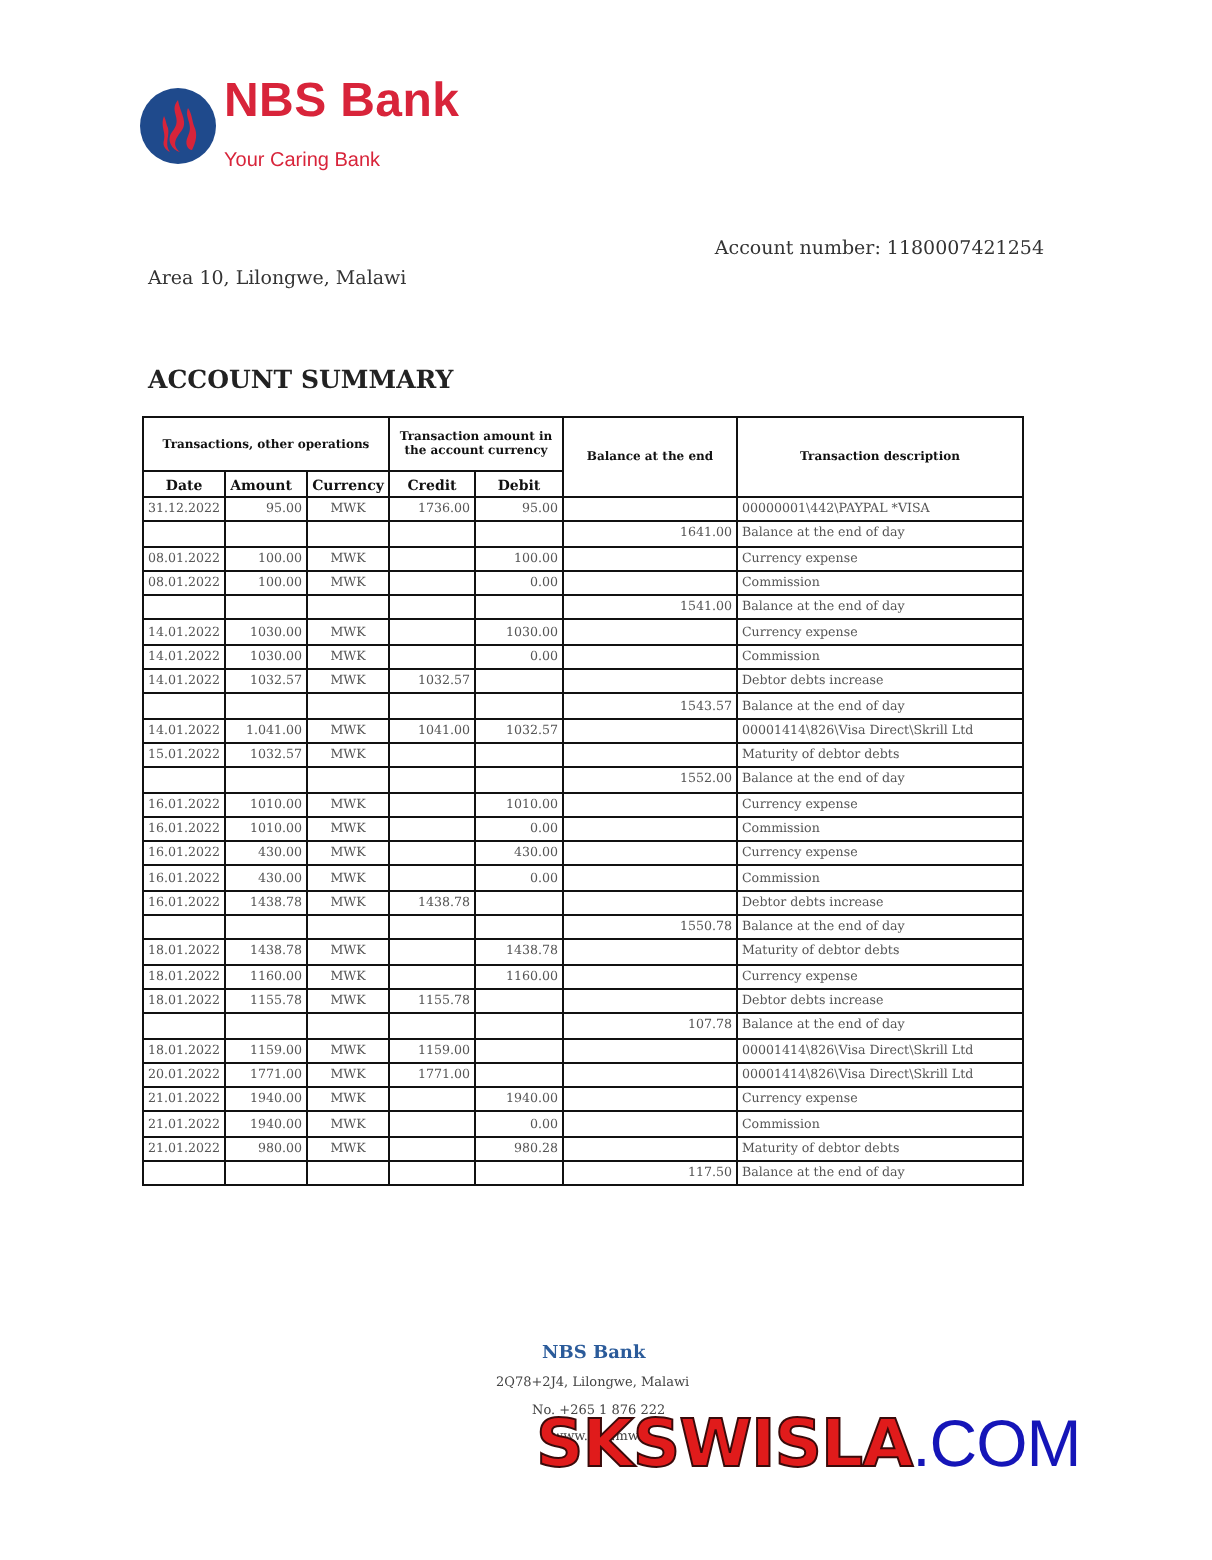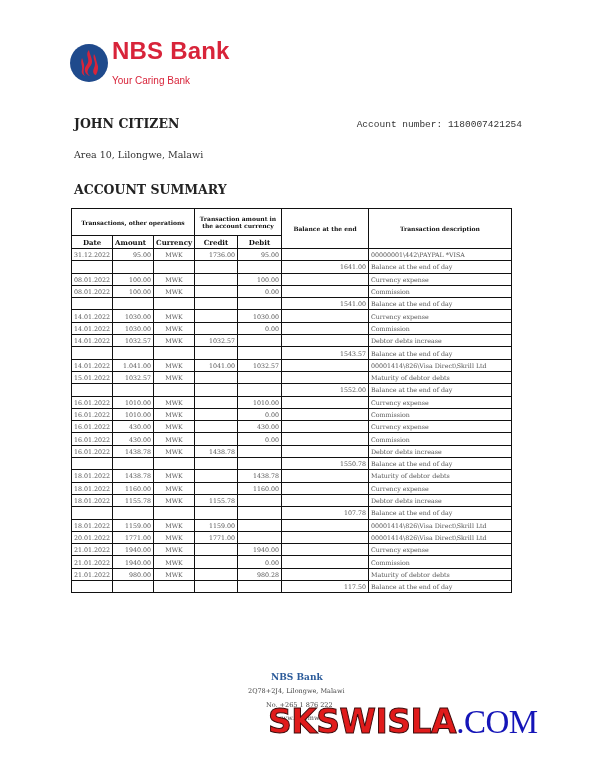--- a/index.html
+++ b/index.html
@@ -8,21 +8,21 @@
     .logo-mark { width: 38px; height: 38px; border-radius: 50%; background: #1f4a8c; position: relative; overflow: hidden; }
     .logo-mark svg { position: absolute; left: 0; top: 0; }
     .logo-text { margin-left: 4px; line-height: 1; }
     .logo-name { font-family: "Liberation Sans", sans-serif; font-weight: bold; font-size: 24px; color: #d8243a; letter-spacing: 0.2px; }
     .logo-tag { font-family: "Liberation Sans", sans-serif; font-size: 10px; color: #d8243a; margin-top: 13px; }
 
     .customer { position: absolute; left: 74px; top: 116px; }
     .customer-name { font-family: "DejaVu Serif", serif; font-weight: bold; font-size: 12.5px; color: #222; }
     .customer-address { font-size: 9.5px; color: #333; margin-top: 18px; }
 
-    .acct { position: absolute; right: 84px; top: 118px; text-align: right; font-size: 9.5px; color: #333; line-height: 13.3px; font-family: Liberation Mono, monospace; }
+    .acct { position: absolute; right: 84px; top: 118px; text-align: right; font-size: 9.5px; color: #333; line-height: 13.3px; }
 
     .summary-title { position: absolute; left: 74px; top: 182px; font-weight: bold; font-size: 12.5px; color: #222; }
 
     table.stmt { position: absolute; left: 71px; top: 208px; border-collapse: collapse; font-family: "DejaVu Serif", serif; }
     table.stmt td, table.stmt th { border: 1.6px solid #111; padding: 0 2px; height: 11.3px; font-size: 6.3px; color: #555; white-space: nowrap; overflow: hidden; }
     table.stmt th { color: #111; font-weight: bold; font-size: 6px; text-align: center; }
     table.stmt th.hdr2 { font-size: 7px; height: 12px; }
     table.stmt th.big { height: 26px; }
     .c-date { width: 36px; margin-top: 28px; }
     .c-amt { width: 36px; text-align: right; }
@@ -33,41 +33,40 @@
     .c-desc { width: 138px; text-align: left; }
 
     .footer { position: absolute; left: 0; width: 606px; top: 670px; text-align: center; }
     .footer-bank { font-weight: bold; font-size: 9px; color: #2b5b9a; position: absolute; left: 271px; top: 2px; }
     .footer-addr { font-size: 6.5px; color: #444; position: absolute; left: 248px; top: 17px; }
     .footer-phone { font-size: 6.5px; color: #444; position: absolute; left: 266px; top: 31px; }
     .footer-web { font-size: 6.5px; color: #444; position: absolute; left: 276px; top: 44px; }
 
     .watermark { position: absolute; left: 268px; top: 702px; display: flex; align-items: baseline; }
     .wm-red { font-family: "DejaVu Sans", sans-serif; font-weight: bold; font-size: 33px; color: #e01b1b; -webkit-text-stroke: 1px #3a0a0a; letter-spacing: -0.5px; }
-    .wm-blue { font-family: Liberation Serif, serif; font-size: 33px; color: #1515b8; letter-spacing: -0.5px; }
+    .wm-blue { font-family: Liberation Sans, sans-serif; font-size: 33px; color: #1515b8; letter-spacing: -0.5px; }
   </style>
 </head>
 <body>
 
 <div class="logo">
   <div class="logo-mark">
     <svg width="38" height="38" viewBox="0 0 38 38">
       <path d="M19 6 C14 12 22 15 16 22 C13 26 16 31 20 32 C15 28 19 24 21 21 C24 17 20 12 19 6 Z" fill="#d8243a"></path>
       <path d="M24 10 C22 15 27 18 24 24 C22 28 24 31 26 31 C28 27 29 23 27 19 C26 16 26 13 24 10 Z" fill="#d8243a"></path>
       <path d="M12 14 C10 19 13 22 12 26 C11 29 13 31 15 32 C12 28 15 24 14 20 C13 18 13 16 12 14 Z" fill="#d8243a"></path>
     </svg>
   </div>
   <div class="logo-text">
     <div class="logo-name">NBS Bank</div>
     <div class="logo-tag">Your Caring Bank</div>
   </div>
 </div>
 
 <div class="customer">
-  <div class="customer-name">JOHN CITIZEN</div>
   <div class="customer-address">Area 10, Lilongwe, Malawi</div>
 </div>
 
 <div class="acct">
   <div>Account number: 1180007421254</div>
 </div>
 
 <div class="summary-title">ACCOUNT SUMMARY</div>
 
 <table class="stmt">

